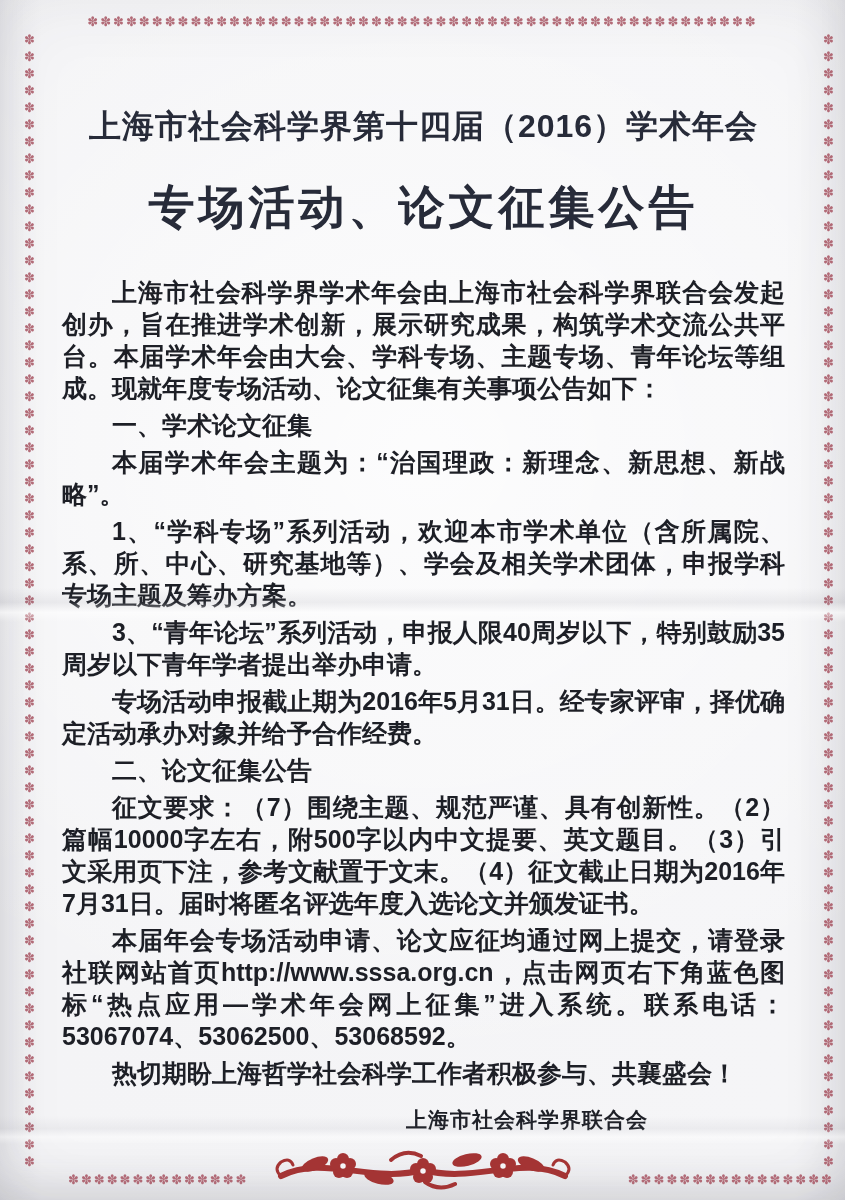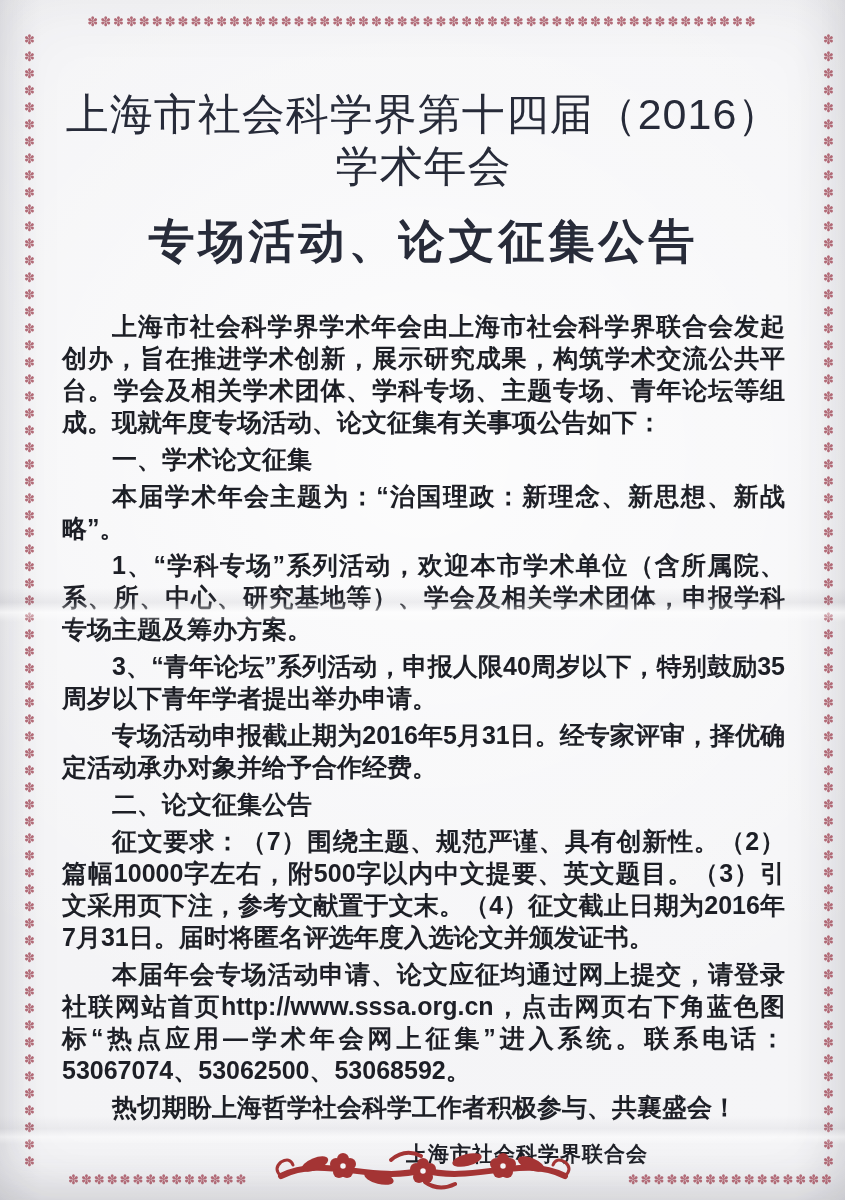--- a/index.html
+++ b/index.html
@@ -35,26 +35,26 @@
   .b-bottom-seg{
     position:absolute;top:1171px;height:18px;overflow:hidden;white-space:nowrap;
     font-size:13px;letter-spacing:2px;line-height:18px;
     color:var(--border-color,#a85563);opacity:.85;user-select:none;
   }
   .b-bl{left:68px;width:218px;}
   .b-br{left:588px;width:246px;text-align:right;}
   
   .content{position:relative;padding:88px 60px 0 62px;}
   h1.title1{
-    margin:0;text-align:center;
-    font-size:43px;line-height:52px;font-weight:400;
+    margin:12px;text-align:center;
+    font-size:32px;line-height:52px;font-weight:700;
     color:var(--title-color,#272b39);letter-spacing:1px;
   }
   h2.title2{
-    margin:20px 0 0 0;text-align:center;
+    margin:26px 0 0 0;text-align:center;
     font-size:46px;line-height:58px;font-weight:700;
     color:var(--title-color,#272b39);letter-spacing:4px;
   }
   .bodytext{margin-top:40px;color:var(--text-color,#1d1f26);}
   .bodytext p{
     margin:0 0 5px 0;
     font-size:25px;line-height:32px;font-weight:700;
     text-align:justify;
   }
   .bodytext p.indent{text-indent:2em;}
@@ -86,21 +86,21 @@
   <div class="b-top">✽✽✽✽✽✽✽✽✽✽✽✽✽✽✽✽✽✽✽✽✽✽✽✽✽✽✽✽✽✽✽✽✽✽✽✽✽✽✽✽✽✽✽✽✽✽✽✽✽✽✽✽</div>
   <div class="b-side b-left">✽✽✽✽✽✽✽✽✽✽✽✽✽✽✽✽✽✽✽✽✽✽✽✽✽✽✽✽✽✽✽✽✽✽✽✽✽✽✽✽✽✽✽✽✽✽✽✽✽✽✽✽✽✽✽✽✽✽✽✽✽✽✽✽✽✽✽✽✽✽✽✽✽✽✽</div>
   <div class="b-side b-right">✽✽✽✽✽✽✽✽✽✽✽✽✽✽✽✽✽✽✽✽✽✽✽✽✽✽✽✽✽✽✽✽✽✽✽✽✽✽✽✽✽✽✽✽✽✽✽✽✽✽✽✽✽✽✽✽✽✽✽✽✽✽✽✽✽✽✽✽✽✽✽✽✽✽✽</div>
   <div class="b-bottom-seg b-bl">✽✽✽✽✽✽✽✽✽✽✽✽✽✽</div>
   <div class="b-bottom-seg b-br">✽✽✽✽✽✽✽✽✽✽✽✽✽✽✽✽</div>
 
   <div class="content">
     <h1 class="title1">上海市社会科学界第十四届（2016）学术年会</h1>
     <h2 class="title2">专场活动、论文征集公告</h2>
     <div class="bodytext">
-        <p class="indent">上海市社会科学界学术年会由上海市社会科学界联合会发起创办，旨在推进学术创新，展示研究成果，构筑学术交流公共平台。学会及相关学术团体、学科专场、主题专场、青年论坛等组成。现就年度专场活动、论文征集有关事项公告如下：</p>
+        <p class="indent">上海市社会科学界学术年会由上海市社会科学界联合会发起创办，旨在推进学术创新，展示研究成果，构筑学术交流公共平台。本届学术年会由大会、学科专场、主题专场、青年论坛等组成。现就年度专场活动、论文征集有关事项公告如下：</p>
         <p class="heading">一、学术论文征集</p>
         <p class="indent">本届学术年会主题为：“治国理政：新理念、新思想、新战略”。</p>
         <p class="indent">1、“学科专场”系列活动，欢迎本市学术单位（含所属院、系、所、中心、研究基地等）、学会及相关学术团体，申报学科专场主题及筹办方案。</p>
         <p class="indent">3、“青年论坛”系列活动，申报人限40周岁以下，特别鼓励35周岁以下青年学者提出举办申请。</p>
         <p class="indent">专场活动申报截止期为2016年5月31日。经专家评审，择优确定活动承办对象并给予合作经费。</p>
         <p class="heading">二、论文征集公告</p>
         <p class="indent">征文要求：（7）围绕主题、规范严谨、具有创新性。（2）篇幅10000字左右，附500字以内中文提要、英文题目。（3）引文采用页下注，参考文献置于文末。（4）征文截止日期为2016年7月31日。届时将匿名评选年度入选论文并颁发证书。</p>
         <p class="indent">本届年会专场活动申请、论文应征均通过网上提交，请登录社联网站首页http://www.sssa.org.cn，点击网页右下角蓝色图标“热点应用—学术年会网上征集”进入系统。联系电话：53067074、53062500、53068592。</p>
         <p class="indent">热切期盼上海哲学社会科学工作者积极参与、共襄盛会！</p>
       </div>

